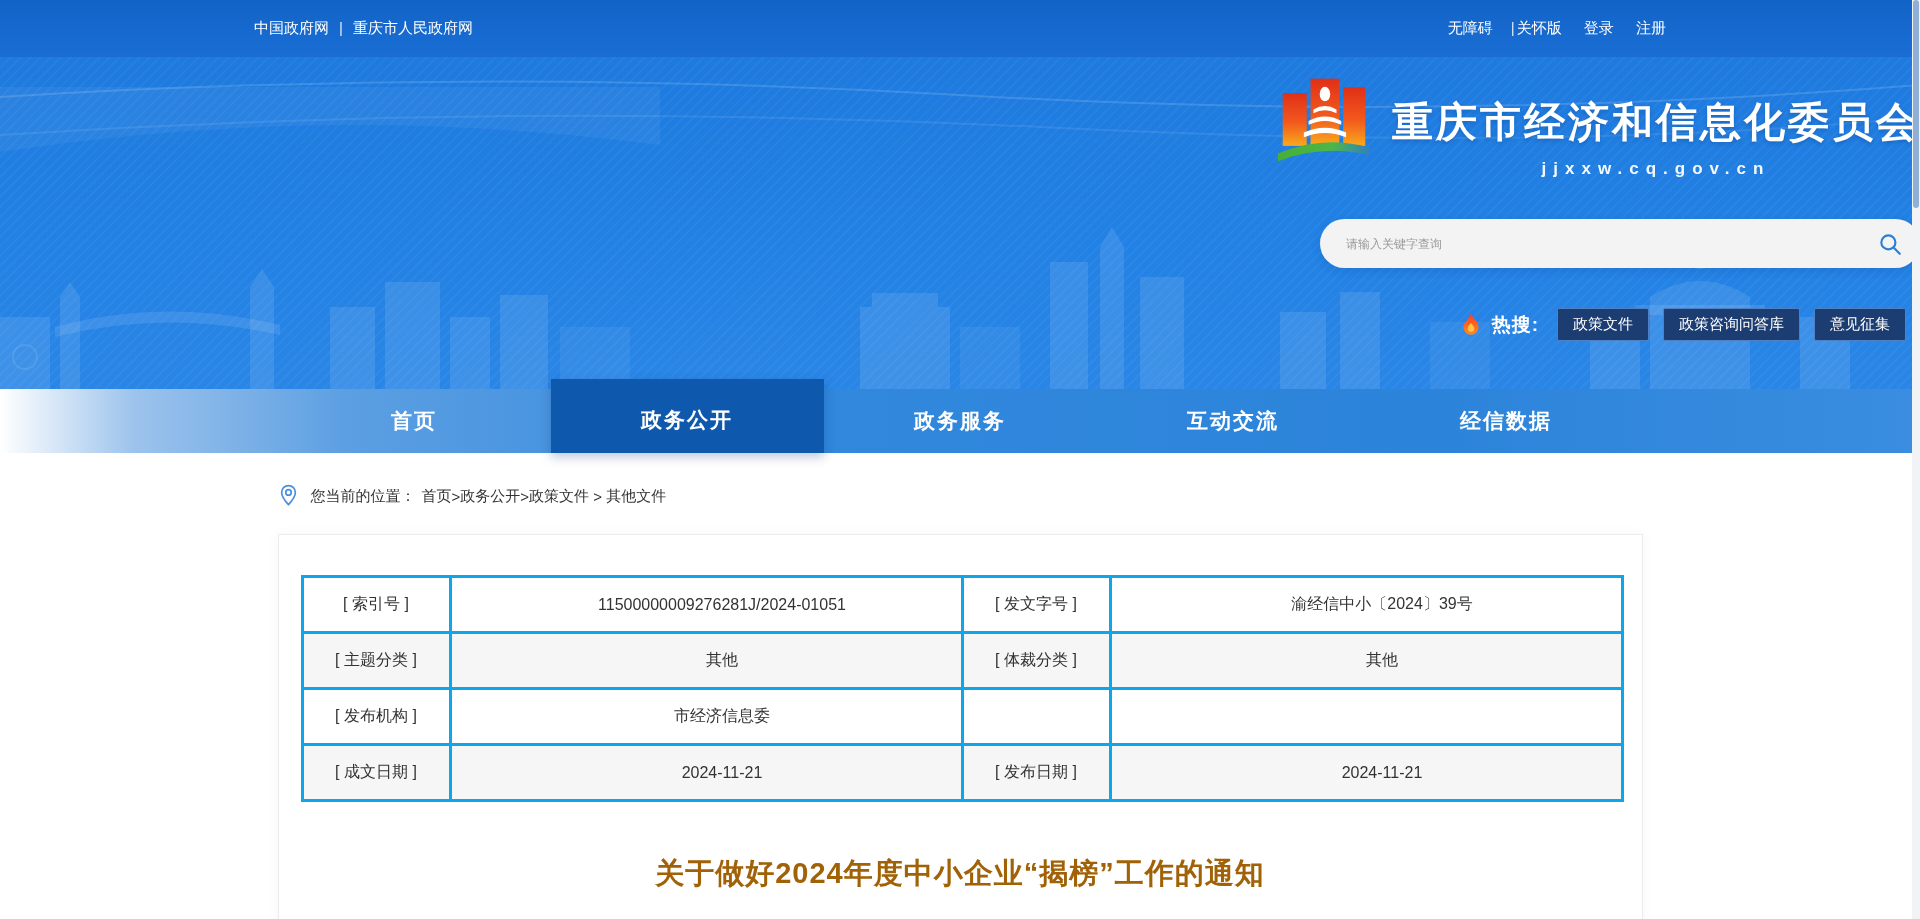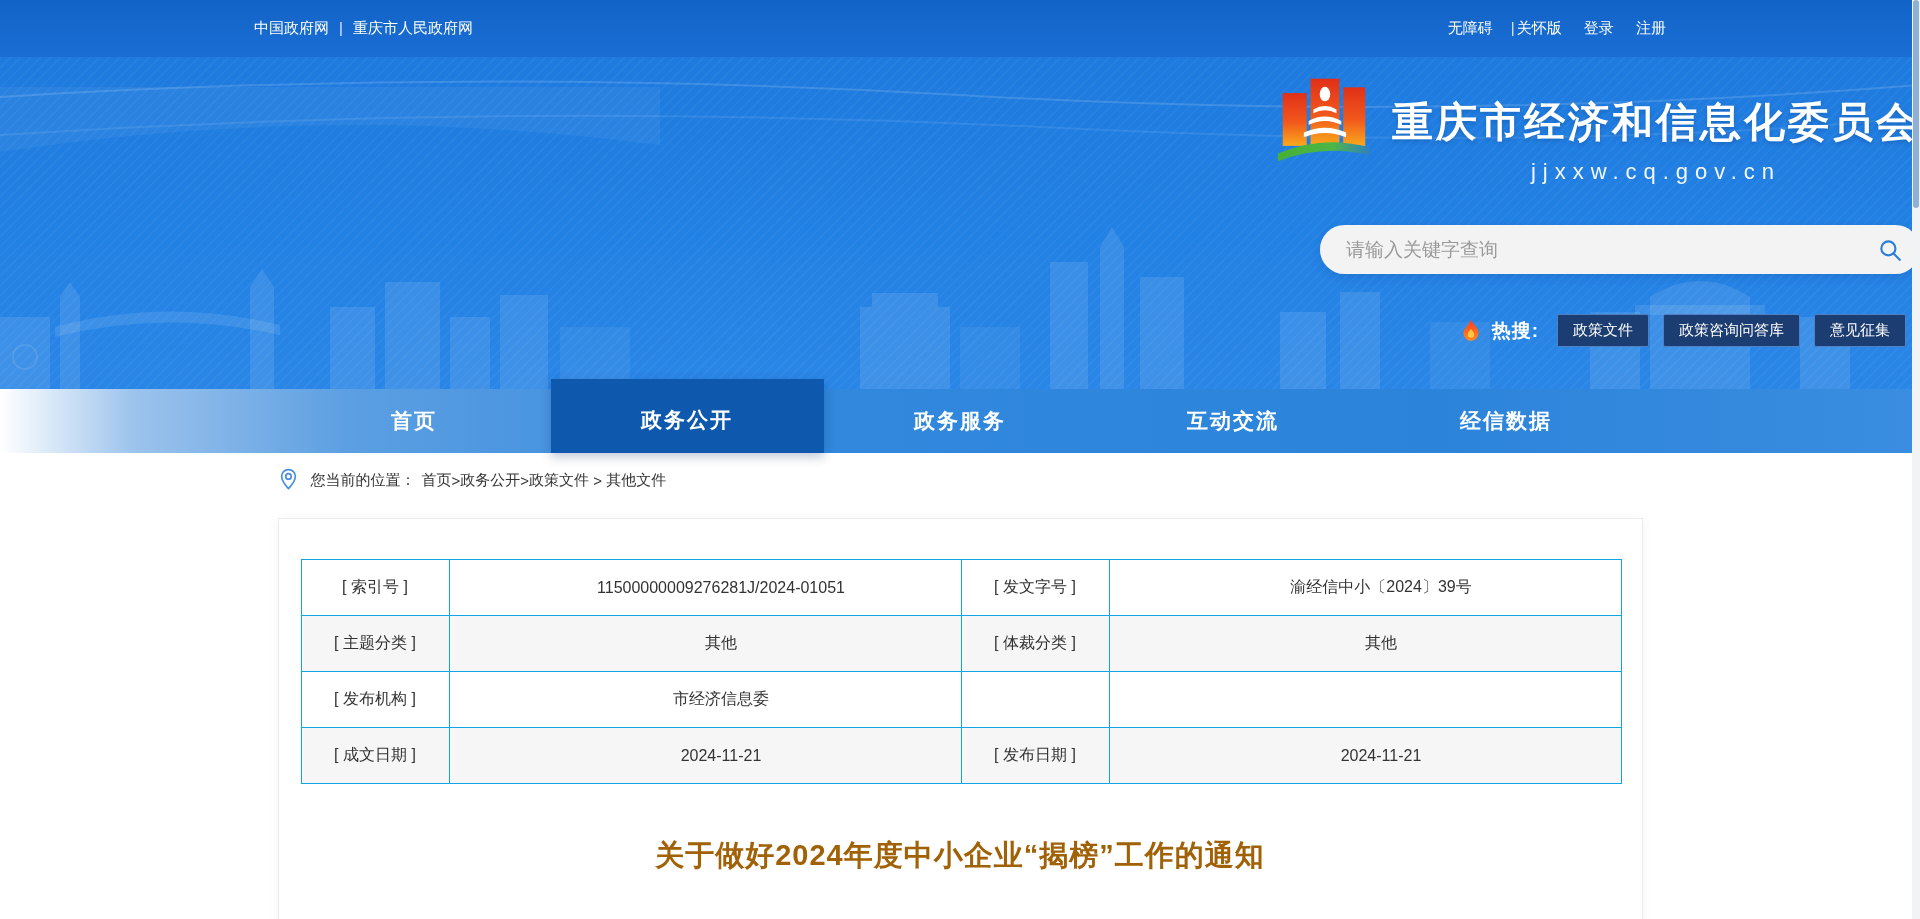--- a/index.html
+++ b/index.html
@@ -21,54 +21,54 @@
     background: linear-gradient(180deg, #1e7ade 0%, #2281e4 55%, #2a86e6 100%); }
   .banner::before { content: ""; position: absolute; inset: 0;
     background: repeating-linear-gradient(135deg, rgba(255,255,255,.035) 0 2px, transparent 2px 7px); }
   .banner-decor { position: absolute; inset: 0; pointer-events: none; }
   .banner-content { position: relative; z-index: 2; display: flex; flex-direction: column; align-items: flex-end; }
 
   .brand { margin-top: 14px; display: flex; align-items: flex-start; }
   .brand-logo { width: 96px; height: 96px; margin-right: 20px; }
   .brand-text { color: #fff; text-align: center; padding-top: 24px; }
   .site-title { font-size: 41px; font-weight: bold; letter-spacing: 3px; text-shadow: 0 2px 4px rgba(0,40,100,.25); }
-  .site-url { margin-top: 9px; font-size: 22px; letter-spacing: 7px; font-weight: normal; opacity: .95; }
+  .site-url { margin-top: 9px; font-size: 17px; letter-spacing: 7px; font-weight: bold; opacity: .95; }
 
   .search-wrap { margin-top: 40px; width: 600px; height: 49px; background: #f3f3f3; border-radius: 25px;
     display: flex; align-items: center; padding: 0 8px 0 26px; box-shadow: 0 3px 10px rgba(0,30,80,.12); }
-  .search-input { flex: 1; border: none; outline: none; background: transparent; font-size: 19px; color: #333;
+  .search-input { flex: 1; border: none; outline: none; background: transparent; font-size: 12px; color: #333;
     font-family: "Liberation Sans", "DejaVu Sans", sans-serif; }
   .search-input::placeholder { color: #9a9a9a; }
   .search-btn { width: 44px; height: 44px; border: none; background: transparent; display: flex; align-items: center; justify-content: center; cursor: pointer; }
 
   .hot-row { margin-top: 40px; display: flex; align-items: center; }
   .flame { width: 26px; height: 26px; margin-right: 8px; }
   .hot-label { color: #fff; font-size: 19px; font-weight: bold; margin-right: 18px; letter-spacing: 1px; }
   .hot-btn { display: inline-block; margin-right: 14px; padding: 6px 15px; font-size: 15px; color: #fff;
     background: #1c3d72; border: 1px solid #4f80c2; border-radius: 2px; }
 
   
   .nav { height: 64px; background: linear-gradient(90deg, #ffffff 0%, #9cc3ec 7%, #5c9fe2 18%, #3188dd 42%, #2c84da 75%, #3a8de0 100%); position: relative; }
   .nav-inner { width: 1365px; margin: 0 auto; height: 100%; display: flex; }
   .nav-item { width: 273px; height: 64px; display: flex; align-items: center; justify-content: center;
     color: #fff; font-size: 21px; font-weight: bold; letter-spacing: 2px; cursor: pointer; }
   .nav-item.active { height: 74px; margin-top: -10px; padding-top: 8px; background: #0e59ad; box-shadow: 0 4px 10px rgba(0,40,100,.25); }
 
   
   .main { width: 1365px; margin: 0 auto; }
-  .breadcrumb { margin-top: 15px; display: flex; align-items: center; font-size: 15px; color: #333; }
+  .breadcrumb { margin-top: 31px; display: flex; align-items: center; font-size: 15px; color: #333; }
   .breadcrumb .pin { width: 21px; height: 24px; margin-right: 12px; }
   .breadcrumb .crumb-prefix { margin-right: 6px; }
   .breadcrumb a { color: #333; }
   .breadcrumb .bsep { white-space: pre; }
 
   .card { margin-top: 26px; background: #fff; border: 1px solid #ececec; box-shadow: 0 0 12px rgba(0,0,0,.04);
     padding: 40px 22px 80px; min-height: 420px; }
   table.meta { width: 100%; border-collapse: collapse; table-layout: fixed; }
-  table.meta td { border: 1px solid #0ea5e9; height: 56px; text-align: center; font-size: 16px; color: #333; }
+  table.meta td { border: 3px solid #0ea5e9; height: 56px; text-align: center; font-size: 16px; color: #333; }
   table.meta .lbl { width: 148px; }
   table.meta .val { width: 512px; padding-left: 32px; }
   table.meta tr:nth-child(even) td { background: #f6f6f7; }
 
   .doc-title { margin-top: 52px; text-align: center; font-size: 29px; font-weight: bold; color: #a16207; letter-spacing: 1px; }
 
   
   .scrollbar { position: fixed; top: 0; right: 0; width: 8px; height: 919px; background: #f1f3f5; z-index: 10; }
   .scrollbar-thumb { position: absolute; top: 0; left: 1px; width: 6px; height: 208px; background: #8fb0d4; border-radius: 3px; }
 </style>

